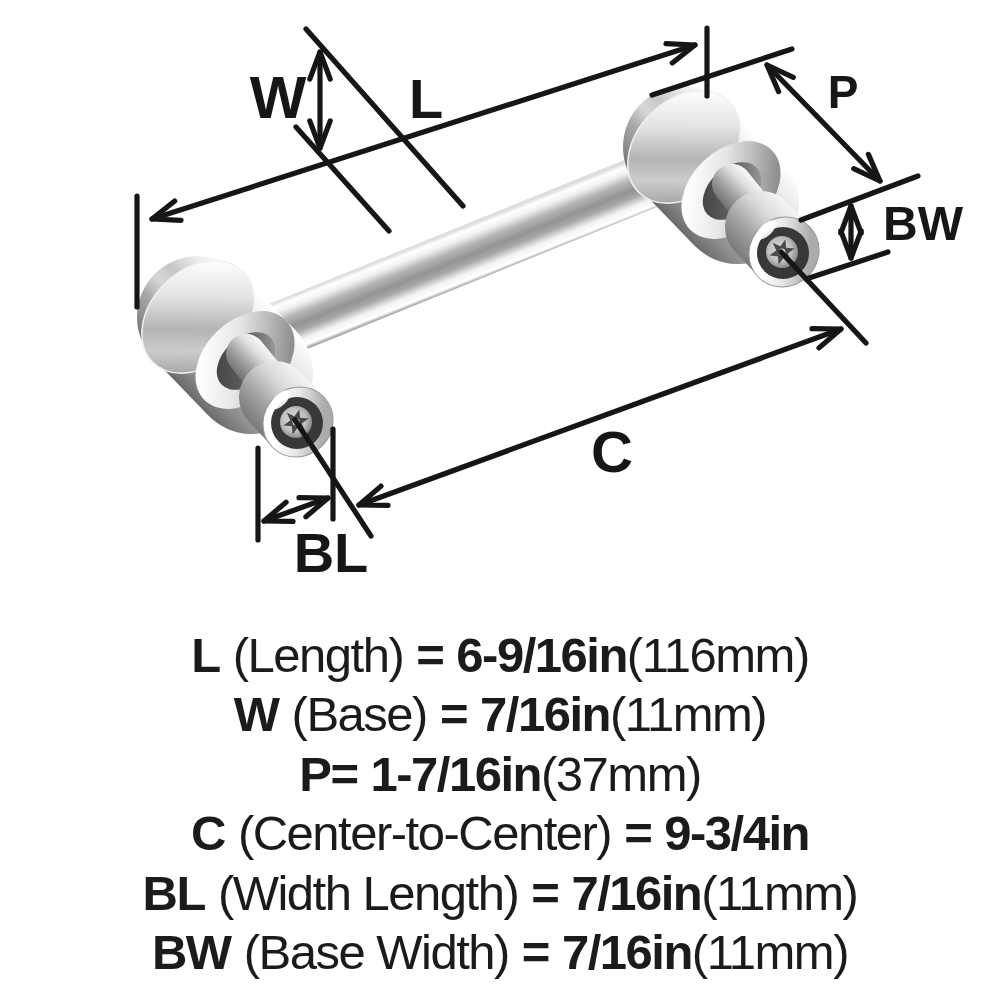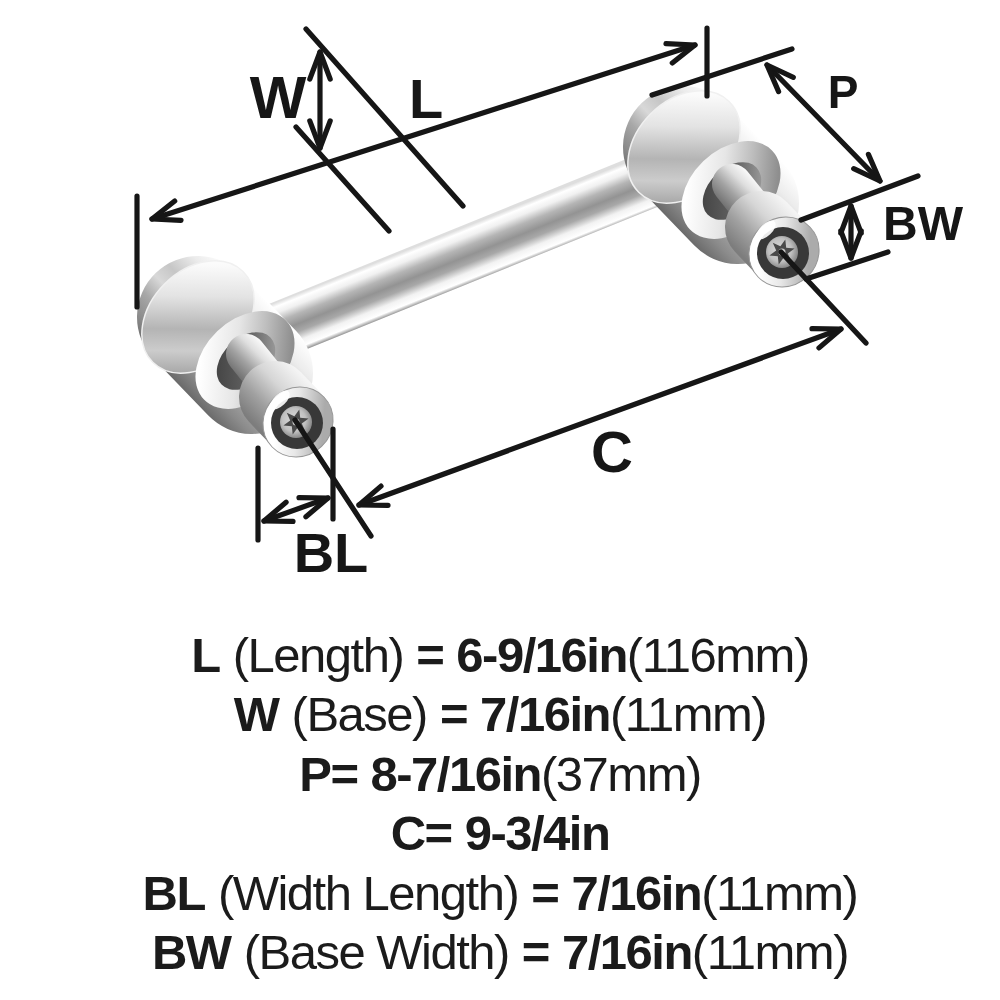--- a/index.html
+++ b/index.html
@@ -141,18 +141,18 @@
     <text class="dim-label" x="426" y="118" font-size="56" text-anchor="middle">L</text>
     <text class="dim-label" x="843" y="108" font-size="46" text-anchor="middle">P</text>
     <text class="dim-label" x="923" y="240" font-size="48" text-anchor="middle">BW</text>
     <text class="dim-label" x="612" y="472" font-size="58" text-anchor="middle">C</text>
     <text class="dim-label" x="331" y="572" font-size="56" text-anchor="middle">BL</text>
   </svg>
 
   <div id="legend">
     <div class="legend-row"><span class="b">L</span><span class="r nm">(Length)</span><span class="b eq">=</span><span class="b">6-9/16in</span><span class="r">(116mm)</span></div>
     <div class="legend-row"><span class="b">W</span><span class="r nm">(Base)</span><span class="b eq">=</span><span class="b">7/16in</span><span class="r">(11mm)</span></div>
-    <div class="legend-row"><span class="b">P</span><span class="b eq">=</span><span class="b">8-7/16in</span><span class="r">(37mm)</span></div>
-    <div class="legend-row"><span class="b">C</span><span class="b eq">=</span><span class="b">9-3/4in</span></div>
+    <div class="legend-row"><span class="b">P</span><span class="b eq">=</span><span class="b">1-7/16in</span><span class="r">(37mm)</span></div>
+    <div class="legend-row"><span class="b">C</span><span class="r nm">(Center-to-Center)</span><span class="b eq">=</span><span class="b">9-3/4in</span></div>
     <div class="legend-row"><span class="b">BL</span><span class="r nm">(Width Length)</span><span class="b eq">=</span><span class="b">7/16in</span><span class="r">(11mm)</span></div>
     <div class="legend-row"><span class="b">BW</span><span class="r nm">(Base Width)</span><span class="b eq">=</span><span class="b">7/16in</span><span class="r">(11mm)</span></div>
   </div>
 </div>
 
 </body></html>

